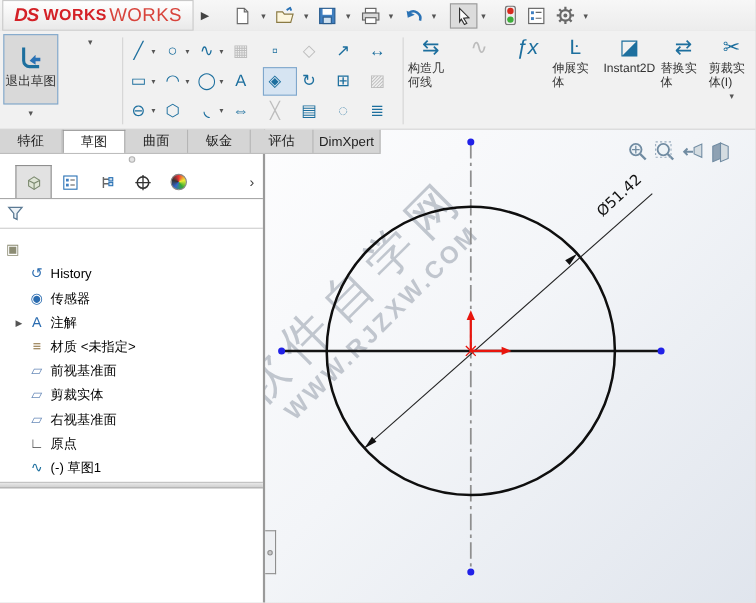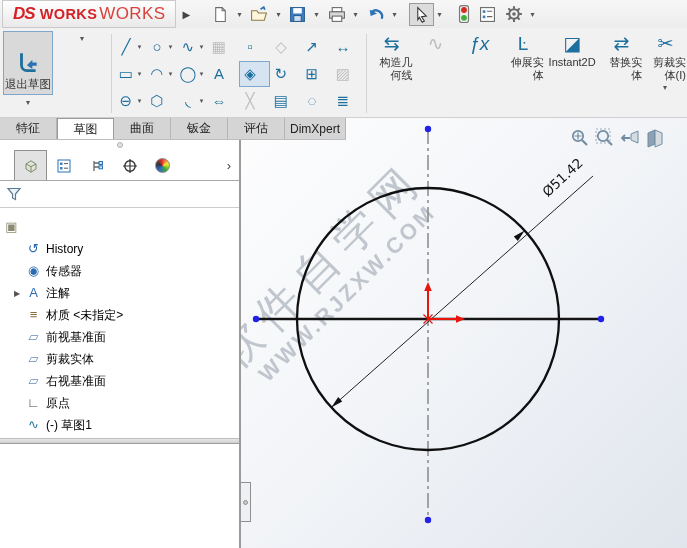--- a/index.html
+++ b/index.html
@@ -17,35 +17,35 @@
   .tbtn{display:flex;align-items:center;padding:2px 3px;border:1px solid transparent;}
   .tbtn svg{display:block;}
   .tdd{font-size:8px;color:#555;margin:0 4px 0 3px;}
   .tbtn.pressed{background:#dcdcdc;border:1px solid #9a9a9a;}
   .tsep{width:6px;}
 
   
   .ribbon{position:absolute;left:0;top:28px;width:687px;height:90px;background:#f1f1f1;border-bottom:1px solid #cfcfcf;display:flex;align-items:stretch;padding-top:2px;box-sizing:border-box;}
   .rsep{width:1px;background:#d4d4d4;margin:4px 3px;}
   .bigbtn{width:52px;display:flex;flex-direction:column;align-items:center;margin:1px 1px 0 3px;}
-  .bigbtn .face{width:50px;height:64px;display:flex;flex-direction:column;align-items:center;justify-content:flex-start;padding-top:18px;box-sizing:border-box;border:1px solid transparent;}
+  .bigbtn .face{width:50px;height:64px;display:flex;flex-direction:column;align-items:center;justify-content:flex-start;padding-top:8px;box-sizing:border-box;border:1px solid transparent;}
   .bigbtn .face.active{background:#d9d9d9;border:1px solid #7fa7cc;}
   .bigbtn .blab{font-size:11.5px;line-height:13px;text-align:center;color:#333;margin-top:2px;}
   .ddstrip{width:50px;height:15px;display:flex;align-items:center;justify-content:center;font-size:8px;color:#555;}
   .toolgrid{display:flex;flex-direction:column;justify-content:flex-start;gap:1px;padding-top:4px;}
   .trow2{display:flex;align-items:center;height:26px;}
   .tool{display:flex;align-items:center;height:24px;padding:0 1px;border:1px solid transparent;}
   .tool .tg{font-size:15px;color:#1d6f9e;width:18px;text-align:center;line-height:20px;}
   .tool .dd{font-size:7px;color:#555;width:9px;text-align:center;}
   .tool.active{background:#d6e4f2;border:1px solid #7fa7cc;}
   .tool.disabled .tg{color:#bdbdbd;}
   .bigtool{width:46px;display:flex;flex-direction:column;align-items:center;padding-top:3px;margin:0 1px;}
   .bigtool.wide{width:58px;}
   .bigtool .bt-ico{font-size:19px;line-height:22px;color:#1d6f9e;}
-  .bigtool .bt-lab{font-size:11px;line-height:13px;text-align:right;color:#333;margin-top:1px;}
+  .bigtool .bt-lab{font-size:11px;line-height:13px;text-align:left;color:#333;margin-top:1px;}
   .bigtool .bt-dd{font-size:8px;color:#555;margin-top:1px;}
   .bigtool.disabled .bt-ico,.bigtool.disabled .bt-lab{color:#bcbcbc;}
 
   
   .main{position:absolute;left:0;top:118px;width:687px;height:430px;}
 
   
   .viewport{position:absolute;left:240px;top:0;width:447px;height:430px;overflow:hidden;background:linear-gradient(135deg,#fdfdfe 0%,#f3f5f8 45%,#e0e5ed 100%);border-left:1px solid #9a9a9a;box-sizing:border-box;}
   .wm{position:absolute;left:-132px;top:118px;width:440px;transform:rotate(-45deg);text-align:center;color:rgba(148,156,170,.55);z-index:1;pointer-events:none;}
   .wm .l1{font-size:44px;letter-spacing:10px;line-height:52px;white-space:nowrap;}

